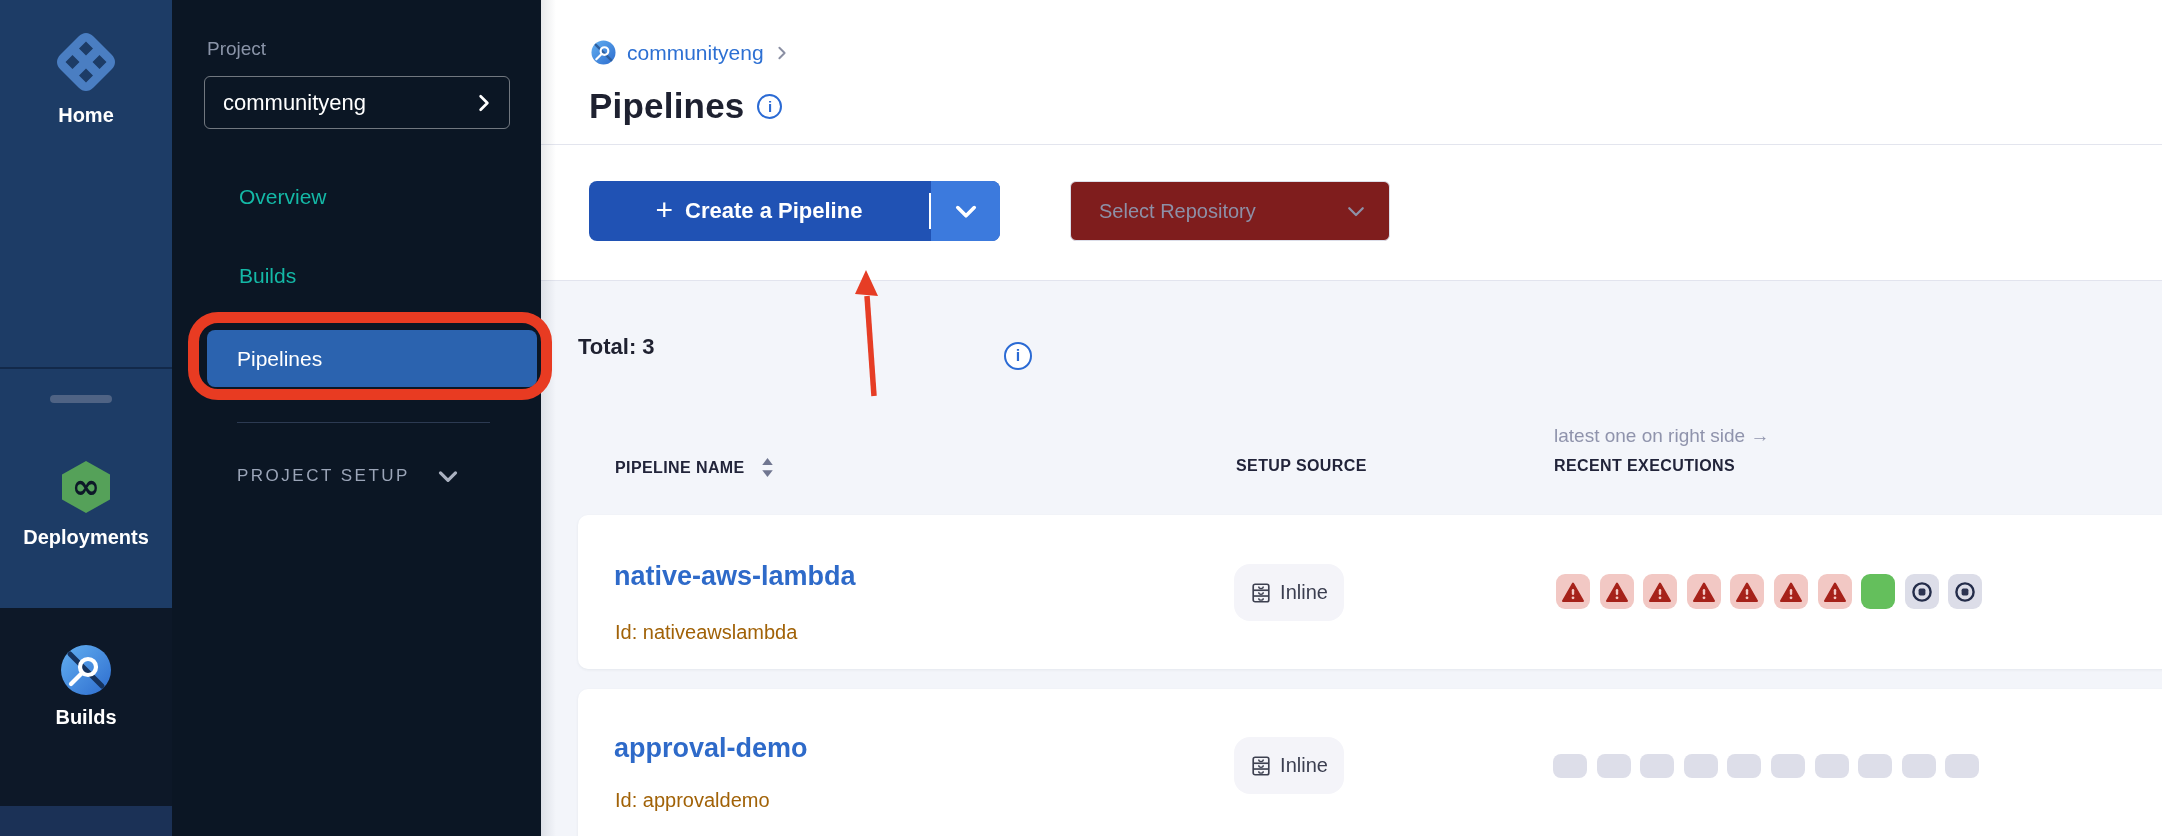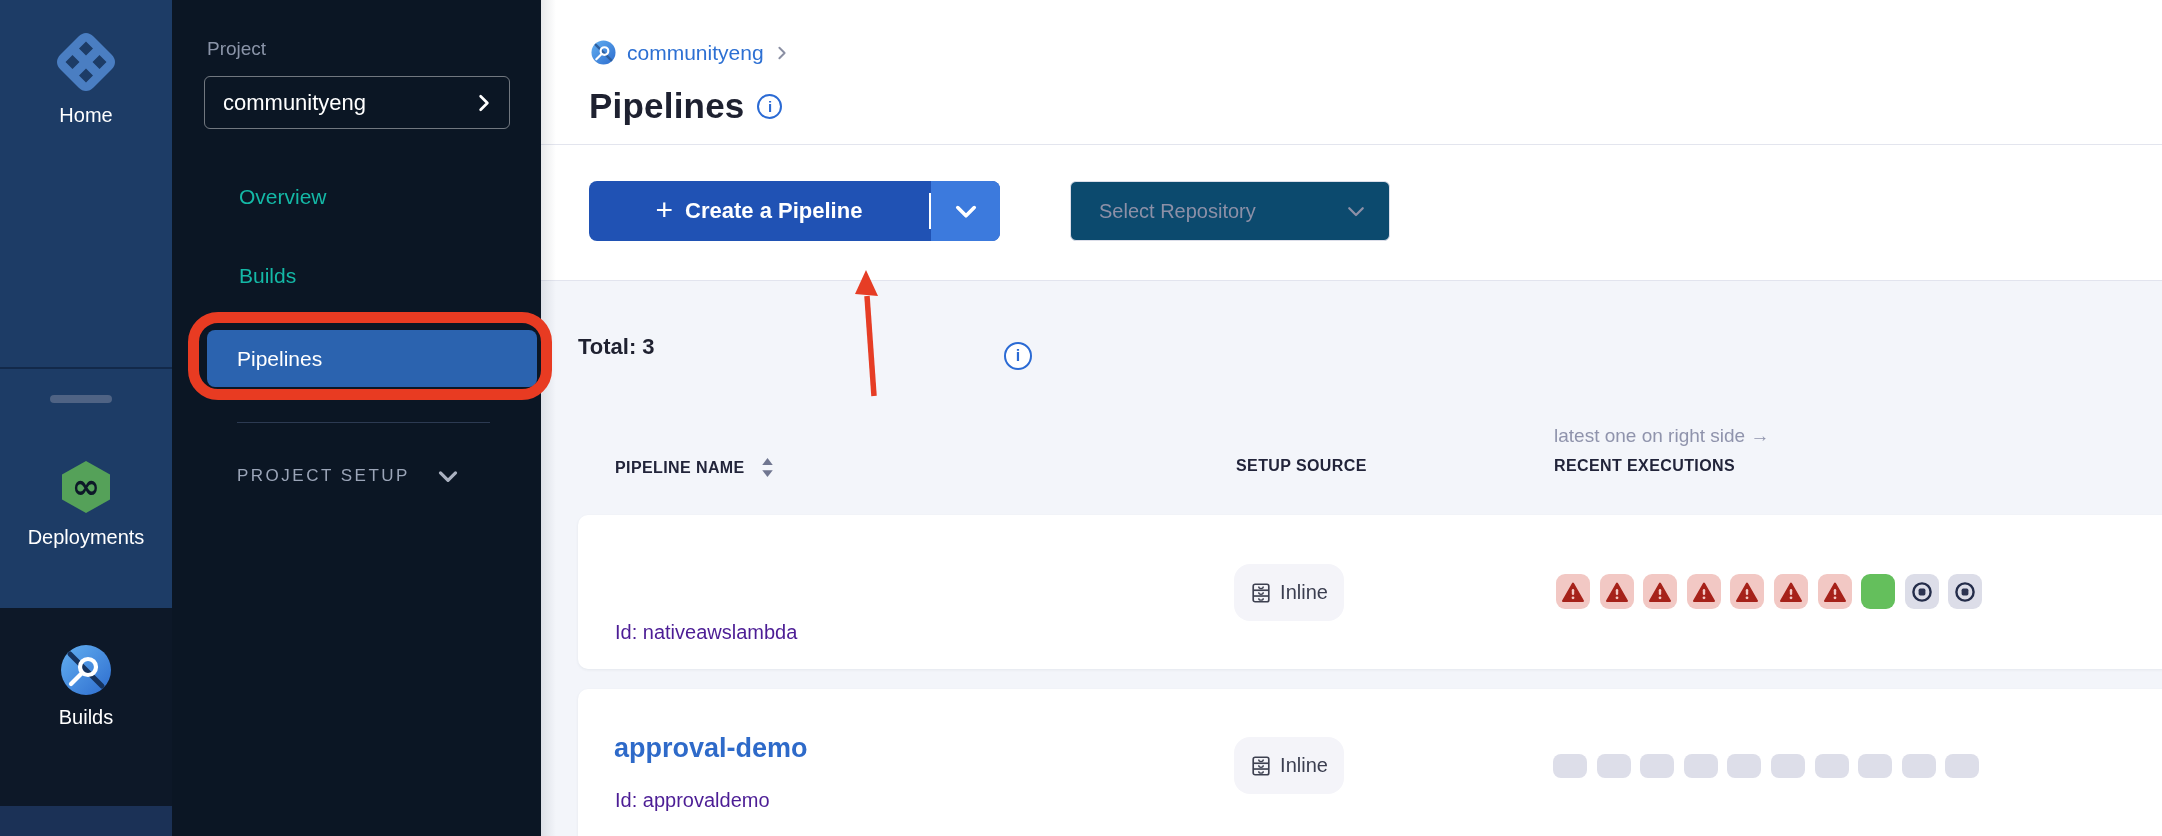--- a/index.html
+++ b/index.html
@@ -4,21 +4,21 @@
 <style>
   * { margin:0; padding:0; box-sizing:border-box; }
   html,body { width:2162px; height:836px; overflow:hidden; }
   body { font-family:"Liberation Sans", sans-serif; }
   .app { position:relative; width:2162px; height:836px; overflow:hidden; background:#f3f5fa; }
 
   
   .module-sidebar { position:absolute; left:0; top:0; width:172px; height:836px; background:#1d3c66; z-index:10; }
   .mod-item { position:absolute; left:0; width:172px; text-align:center; cursor:pointer; }
   .mod-icon { display:flex; justify-content:center; }
-  .mod-label { color:#ffffff; font-weight:400; font-size:20px; margin-top:10px; }
+  .mod-label { color:#ffffff; font-weight:700; font-size:20px; margin-top:10px; }
   .mod-divider { position:absolute; left:0; top:367px; width:172px; height:2px; background:#12294a; }
   .mod-dash { position:absolute; left:50px; top:395px; width:62px; height:8px; border-radius:4px; background:#4f6384; }
   .mod-section-builds { position:absolute; left:0; top:608px; width:172px; height:198px; background:#0d1828; }
   .mod-bottom-strip { position:absolute; left:0; top:806px; width:172px; height:30px; background:#1b3156; }
 
   
   .project-sidebar { position:absolute; left:172px; top:0; width:369px; height:836px; background:#0b1624; z-index:9; }
   .ps-project-label { position:absolute; left:35px; top:38px; font-size:19px; color:#8a94a8; }
   .ps-selector { position:absolute; left:32px; top:76px; width:306px; height:53px; border:1px solid rgba(255,255,255,0.42);
                  border-radius:6px; display:flex; align-items:center; padding:0 16px 0 18px; cursor:pointer; }
@@ -44,36 +44,36 @@
   .info-toolbar { position:absolute; left:463px; top:197px; width:28px; height:28px; font-size:16px; }
 
   .toolbar { position:absolute; left:0; top:145px; width:1621px; height:136px; background:#ffffff; border-bottom:1px solid #e2e4ee; }
   .create-btn { position:absolute; left:48px; top:36px; width:411px; height:60px; border-radius:8px; background:#2052b4;
                 display:flex; align-items:center; cursor:pointer; overflow:hidden; }
   .create-btn-main { flex:1; height:100%; display:flex; align-items:center; justify-content:center; gap:12px; }
   .btn-plus { color:#ffffff; font-size:30px; font-weight:400; line-height:1; margin-top:-3px; }
   .btn-label { color:#ffffff; font-size:22px; font-weight:700; }
   .btn-divider { width:2px; height:36px; background:#ffffff; }
   .create-btn-caret { width:69px; height:100%; background:#3c7add; display:flex; align-items:center; justify-content:center; }
-  .select-repo { position:absolute; left:529px; top:36px; width:320px; height:60px; background:#0c4a6e; border:1.5px solid #dcdee9;
+  .select-repo { position:absolute; left:529px; top:36px; width:320px; height:60px; background:#7f1d1d; border:1.5px solid #dcdee9;
                  border-radius:6px; display:flex; align-items:center; padding:0 24px 0 28px; cursor:pointer; }
   .select-repo-text { color:#8d90a7; font-size:20px; flex:1; }
 
   .total-label { position:absolute; left:37px; top:334px; font-size:22px; font-weight:700; color:#1f2130; }
 
   .col-header { position:absolute; top:457px; font-size:16px; font-weight:700; color:#22243a; letter-spacing:0.4px; }
   .hint { position:absolute; left:1013px; top:425px; font-size:19px; color:#8f93ac; }
   .sort-wrap { display:flex; align-items:center; gap:16px; cursor:pointer; }
 
   .row-card { position:absolute; left:37px; width:1610px; background:#ffffff; border-radius:10px;
               box-shadow:0 1px 3px rgba(40,50,70,0.07); cursor:pointer; }
   .card-1 { top:515px; height:154px; }
   .card-2 { top:689px; height:160px; }
   .pipeline-link { position:absolute; left:36px; font-size:27px; font-weight:700; color:#2e6ac9; cursor:pointer; }
-  .pipeline-id { position:absolute; left:37px; font-size:20px; color:#4c1d95; }
+  .pipeline-id { position:absolute; left:37px; font-size:20px; color:#a16207; }
   .code-badge { position:absolute; left:656px; width:110px; height:57px; border-radius:16px; background:#f4f4f9;
                 display:flex; align-items:center; justify-content:center; gap:8px; }
   .code-badge span { font-size:20px; color:#3b3e50; }
   .exec-row { position:absolute; left:978px; display:flex; gap:9.6px; }
   .tile { border-radius:9px; display:flex; align-items:center; justify-content:center; }
   .tile-failed { width:34px; height:35px; background:#f2c8c4; cursor:pointer; }
   .tile-success { width:34px; height:35px; background:#64bf5c; cursor:pointer; }
   .tile-aborted { width:34px; height:35px; background:#dcdde8; cursor:pointer; }
   .tile-none { width:34px; height:24px; background:#dddee9; border-radius:8px; }
 
@@ -236,20 +236,21 @@
             <path d="M6 1 L11 7.5 H1 Z" fill="#707690"></path>
             <path d="M1 12.5 H11 L6 19 Z" fill="#707690"></path>
           </svg>
       </span>
     </div>
     <div class="col-header" style="left:695px;">SETUP SOURCE</div>
     <div class="hint">latest one on right side →</div>
     <div class="col-header" style="left:1013px;">RECENT EXECUTIONS</div>
 
     <div class="row-card card-1">
+      <a class="pipeline-link" style="top:46px;">native-aws-lambda</a>
       <div class="pipeline-id" style="top:106px;">Id: nativeawslambda</div>
       <div class="code-badge" style="top:49px;">
         <span style="display:flex;">
           <svg width="22" height="22" viewBox="0 0 24 24" fill="none" stroke="#3d4050" stroke-width="1.8">
             <rect x="3.5" y="2.5" width="17" height="19" rx="2"></rect>
             <line x1="3.5" y1="9" x2="20.5" y2="9"></line>
               <line x1="3.5" y1="15.3" x2="20.5" y2="15.3"></line>
             <path d="M9.5 5 a2.5 2.2 0 0 0 5 0" stroke-width="1.5"></path>
             <path d="M9.5 11.3 a2.5 2.2 0 0 0 5 0" stroke-width="1.5"></path>
             <path d="M9.5 17.6 a2.5 2.2 0 0 0 5 0" stroke-width="1.5"></path>

